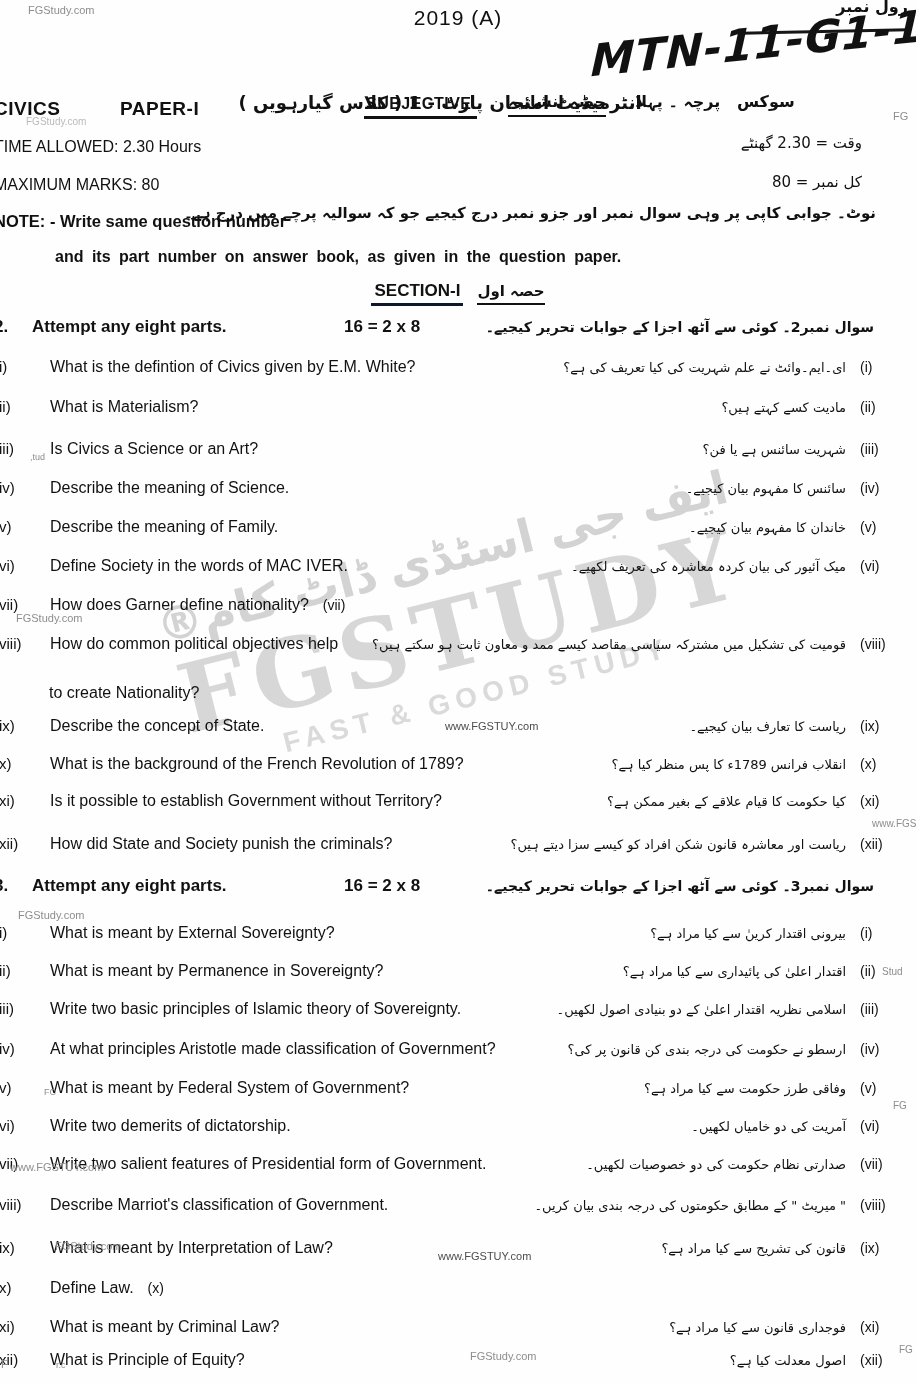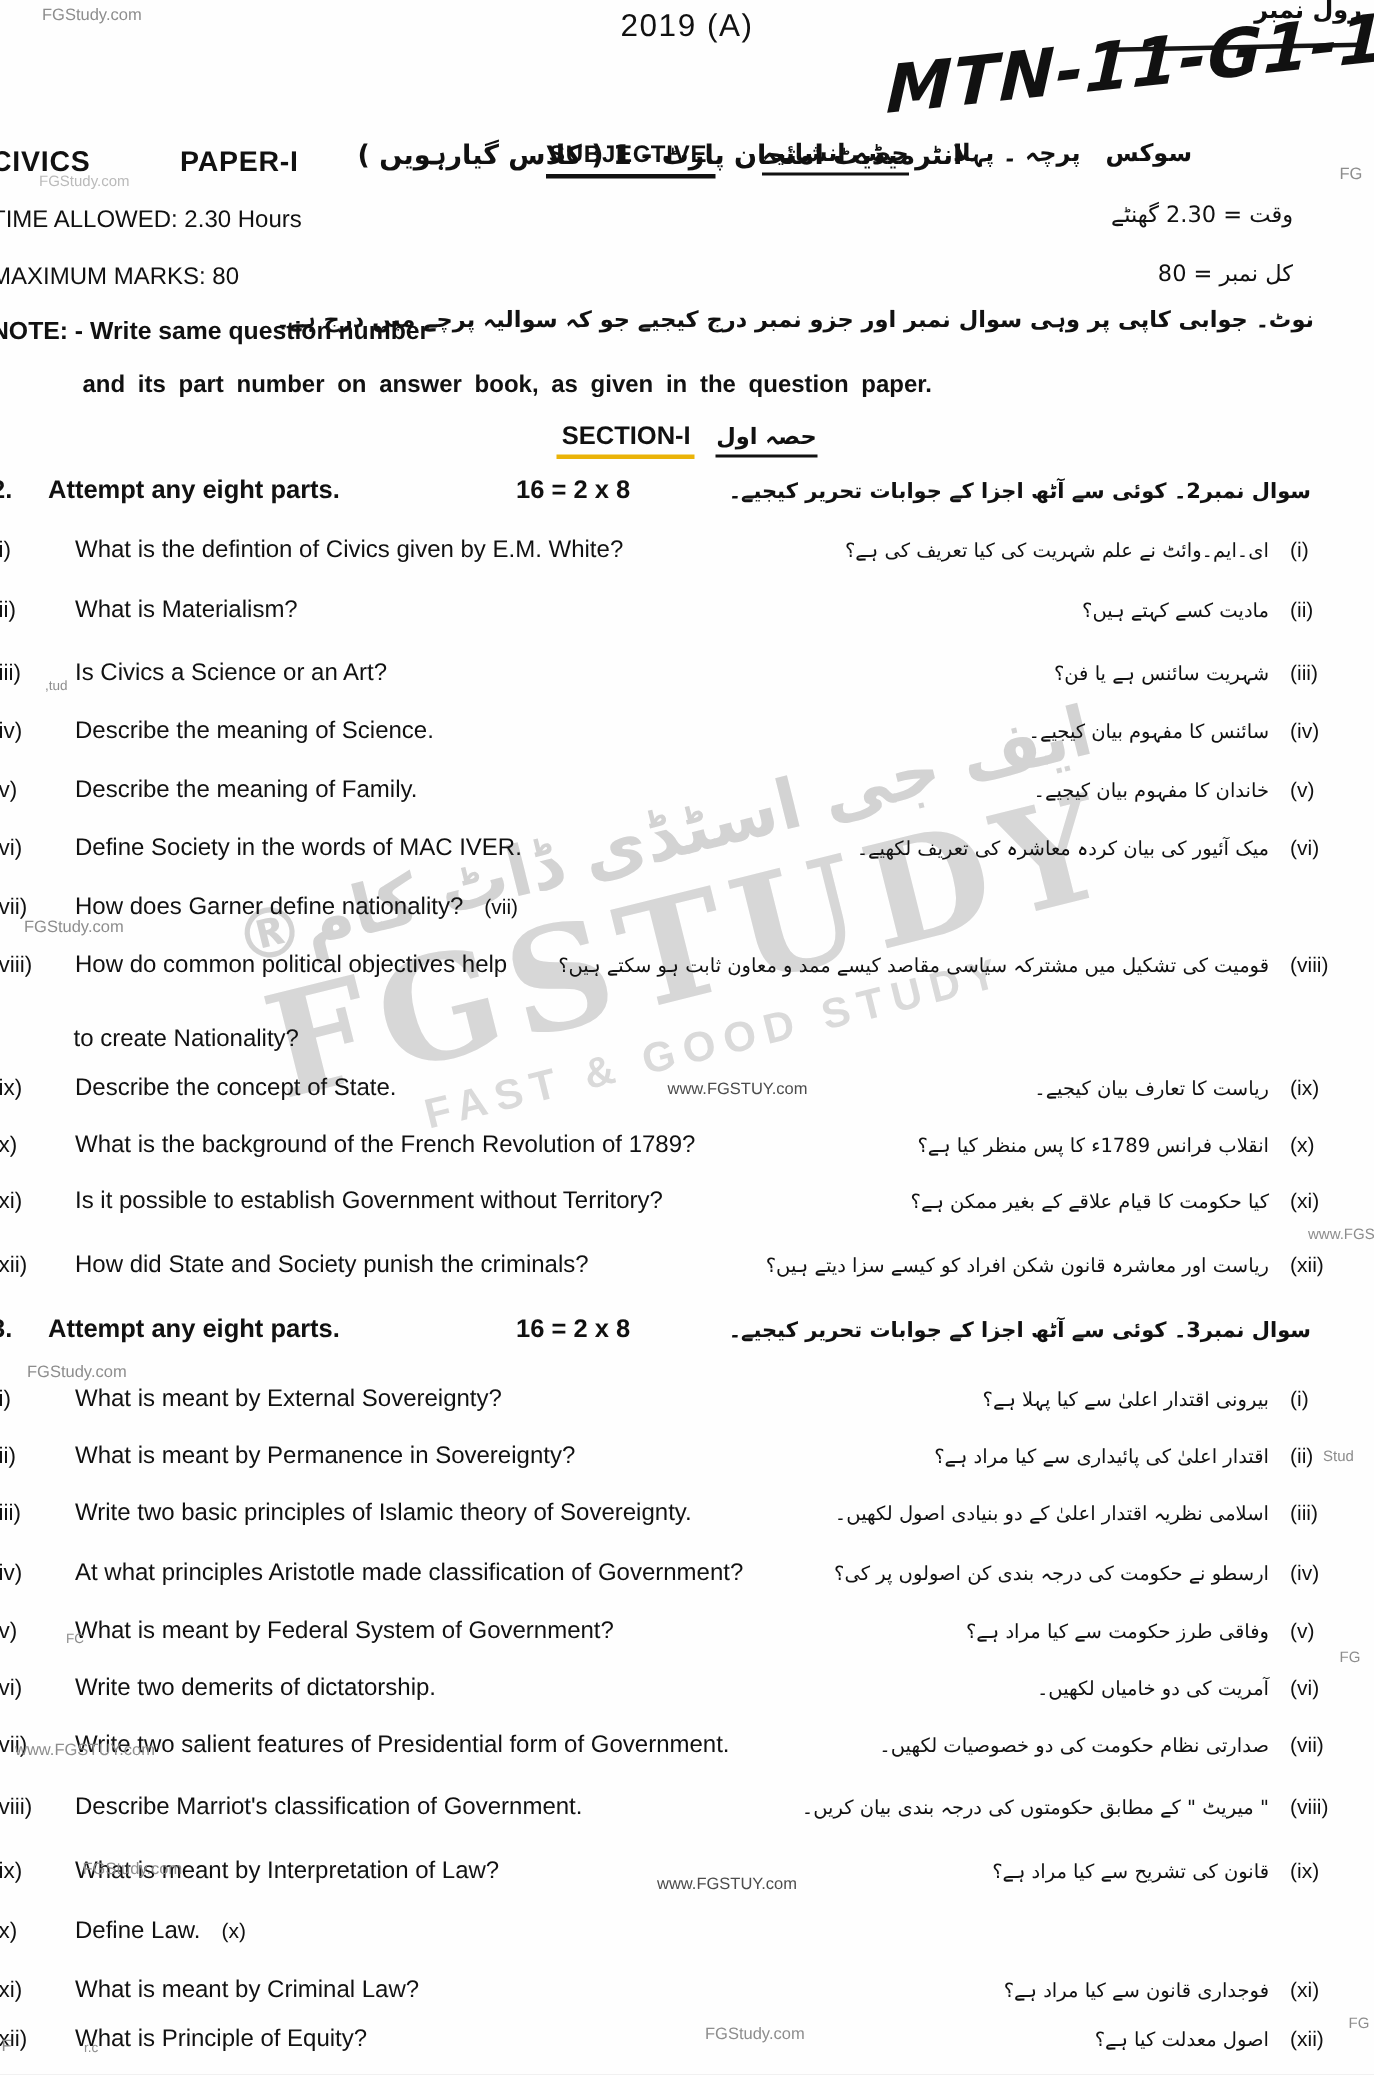--- a/index.html
+++ b/index.html
@@ -40,21 +40,21 @@
     text-align:right;font-size:15px;z-index:2;}
   .marks-en{left:-6px;top:176px;font-size:16px;z-index:2;}
   .marks-ur{left:700px;top:173px;width:162px;font-family:"DejaVu Sans",sans-serif;direction:rtl;
     text-align:right;font-size:15px;z-index:2;}
   .note1{left:-6px;top:212px;font-size:16.5px;font-weight:bold;z-index:2;}
   .note-ur{left:330px;top:204px;width:546px;font-family:"DejaVu Sans",sans-serif;direction:rtl;
     text-align:right;font-size:15px;font-weight:bold;z-index:2;white-space:nowrap;}
   .note2{left:55px;top:248px;font-size:16px;font-weight:bold;word-spacing:4px;z-index:2;}
   .section-row{left:0;right:0;top:281px;display:flex;justify-content:center;gap:14px;
     align-items:baseline;z-index:2;}
-  .sec-en{font-size:17px;font-weight:bold;border-bottom:3px solid #eab308;padding:0 3px 2px;}
+  .sec-en{font-size:17px;font-weight:bold;border-bottom:3px solid #0f172a;padding:0 3px 2px;}
   .sec-ur{font-family:"DejaVu Sans",sans-serif;direction:rtl;font-size:15px;font-weight:bold;
     border-bottom:2px solid #111;padding-bottom:3px;}
   
   .qhead{position:absolute;left:-6px;width:922px;display:flex;align-items:baseline;z-index:2;}
   .qn{flex:0 0 38px;font-size:17px;font-weight:bold;}
   .qt{flex:0 0 312px;font-size:17px;font-weight:bold;}
   .qm{flex:0 0 184px;font-size:17px;font-weight:bold;}
   .qu{flex:1;min-width:0;direction:rtl;text-align:right;font-family:"DejaVu Sans",sans-serif;
     font-size:14px;font-weight:bold;padding-left:20px;padding-right:42px;white-space:nowrap;}
   .part{position:absolute;left:-6px;width:922px;display:flex;align-items:baseline;z-index:2;}
@@ -206,39 +206,39 @@
   <div class="qhead" style="top:876px">
     <span class="qn">3.</span>
     <span class="qt">Attempt any eight parts.</span>
     <span class="qm">16 = 2 x 8</span>
     <span class="qu">سوال نمبر3۔   کوئی سے آٹھ اجزا کے جوابات تحریر کیجیے۔</span>
   </div>
 
   <div class="part" style="top:924px">
     <span class="pn">(i)</span>
     <span class="pt">What is meant by External Sovereignty?</span>
-    <span class="pu">بیرونی اقتدار اعلیٰ سے کیا پہلا ہے؟</span>
+    <span class="pu">بیرونی اقتدار کریںٰ سے کیا مراد ہے؟</span>
     <span class="pr">(i)</span>
   </div>
   <div class="part" style="top:962px">
     <span class="pn">(ii)</span>
     <span class="pt">What is meant by Permanence in Sovereignty?</span>
     <span class="pu">اقتدار اعلیٰ کی پائیداری سے کیا مراد ہے؟</span>
     <span class="pr">(ii)</span>
   </div>
   <div class="part" style="top:1000px">
     <span class="pn">(iii)</span>
     <span class="pt">Write two basic principles of Islamic theory of Sovereignty.</span>
     <span class="pu">اسلامی نظریہ اقتدار اعلیٰ کے دو بنیادی اصول لکھیں۔</span>
     <span class="pr">(iii)</span>
   </div>
   <div class="part" style="top:1040px">
     <span class="pn">(iv)</span>
     <span class="pt">At what principles Aristotle made classification of Government?</span>
-    <span class="pu">ارسطو نے حکومت کی درجہ بندی کن اصولوں پر کی؟</span>
+    <span class="pu">ارسطو نے حکومت کی درجہ بندی کن قانون پر کی؟</span>
     <span class="pr">(iv)</span>
   </div>
   <div class="part" style="top:1079px">
     <span class="pn">(v)</span>
     <span class="pt">What is meant by Federal System of Government?</span>
     <span class="pu">وفاقی طرز حکومت سے کیا مراد ہے؟</span>
     <span class="pr">(v)</span>
   </div>
   <div class="part" style="top:1117px">
     <span class="pn">(vi)</span>

